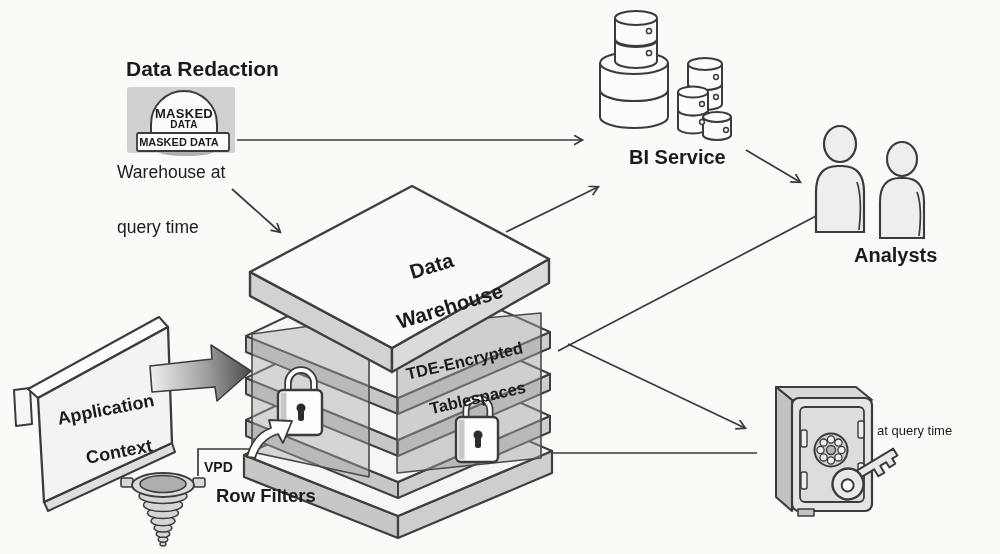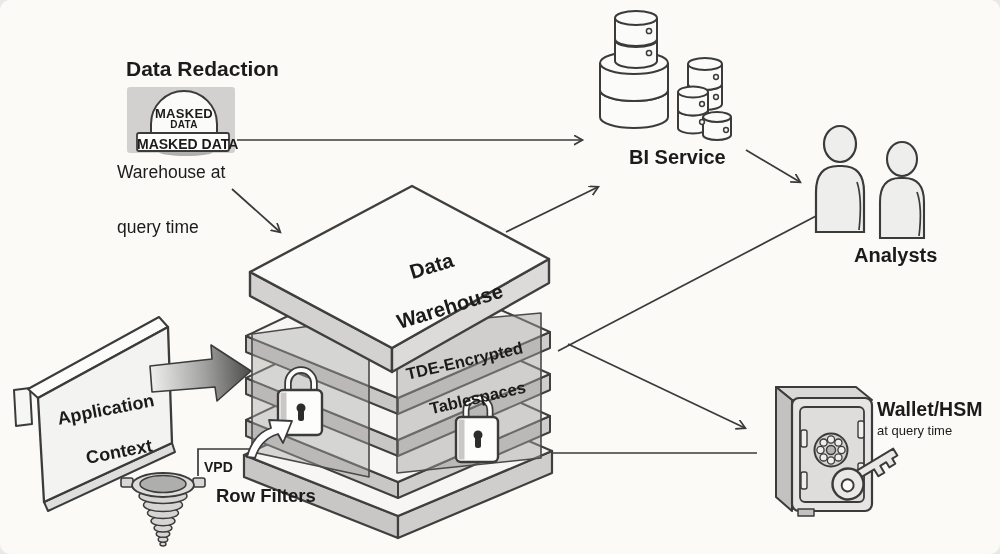--- a/index.html
+++ b/index.html
@@ -1,17 +1,17 @@
 <!DOCTYPE html>
 <html><head>
 <meta charset="utf-8">
 <style>
   html,body{margin:0;padding:0;background:#e8e8e8;}
   #canvas{position:relative;width:1000px;height:554px;background:#fbfaf7;overflow:hidden;
-          font-family:"Liberation Sans",sans-serif;border-radius:10px;}
+          font-family:"Liberation Sans",sans-serif;}
   #art{position:absolute;left:0;top:0;}
   .lbl{position:absolute;color:#1b1b1b;white-space:pre;line-height:1.15;}
   .b{font-weight:bold;}
   .c{text-align:center;}
 </style>
 </head>
 <body>
 
 <div id="canvas">
 
@@ -195,37 +195,36 @@
       <circle cx="0" cy="0" r="15.5" fill="#e9e8e6" stroke-width="2.4"></circle>
       <circle cx="-1" cy="1" r="6" fill="#fbfaf7" stroke-width="2"></circle>
     </g>
   </g>
 </svg>
 
 <div class="lbl b" style="left:126px;top:57px;font-size:21px;">Data Redaction</div>
 
 <div class="lbl b c" style="left:148px;top:107px;width:72px;font-size:13px;letter-spacing:.3px;">MASKED</div>
 <div class="lbl b c" style="left:148px;top:119px;width:72px;font-size:10px;letter-spacing:.3px;">DATA</div>
-<div class="lbl b c" style="left:137px;top:136px;width:84px;font-size:14px;">MASKED DATA</div>
+<div class="lbl b c" style="left:137px;top:136px;width:84px;font-size:11px;">MASKED DATA</div>
 
 <div class="lbl" style="left:117px;top:162px;font-size:17.5px;">Warehouse at</div>
 <div class="lbl" style="left:117px;top:185px;font-size:17.5px;margin-top:32px;">query time</div>
 
 <div class="lbl b" style="left:629px;top:146px;font-size:20px;">BI Service</div>
 
 <div class="lbl b" style="left:820px;top:244px;font-size:20px;margin-left:34px;">Analysts</div>
 
 <div class="lbl b c" style="left:356px;top:254px;width:164px;font-size:20.5px;line-height:22px;transform:rotate(-17deg);"><span>Data</span><br>
   <span>Warehouse</span></div>
 
 <div class="lbl b c" style="left:388px;top:351px;width:162px;font-size:16.5px;line-height:19.5px;transform:rotate(-13deg);"><span>TDE-Encrypted</span><br>
   <span>Tablespaces</span></div>
 
 <div class="lbl b c" style="left:40px;top:398px;width:140px;font-size:18px;line-height:22px;transform:rotate(-11deg);"><span>Application</span><br>
   <span>Context</span></div>
 
 <div class="lbl b" style="left:204px;top:459px;font-size:14px;">VPD</div>
 <div class="lbl b" style="left:216px;top:485px;font-size:18.5px;">Row Filters</div>
 
-<div class="lbl b" style="left:877px;top:398px;font-size:19.5px;">Wallet/HSM</div>
 <div class="lbl" style="left:877px;top:424px;font-size:13px;">at query time</div>
 
 </div>
 
 </body></html>

